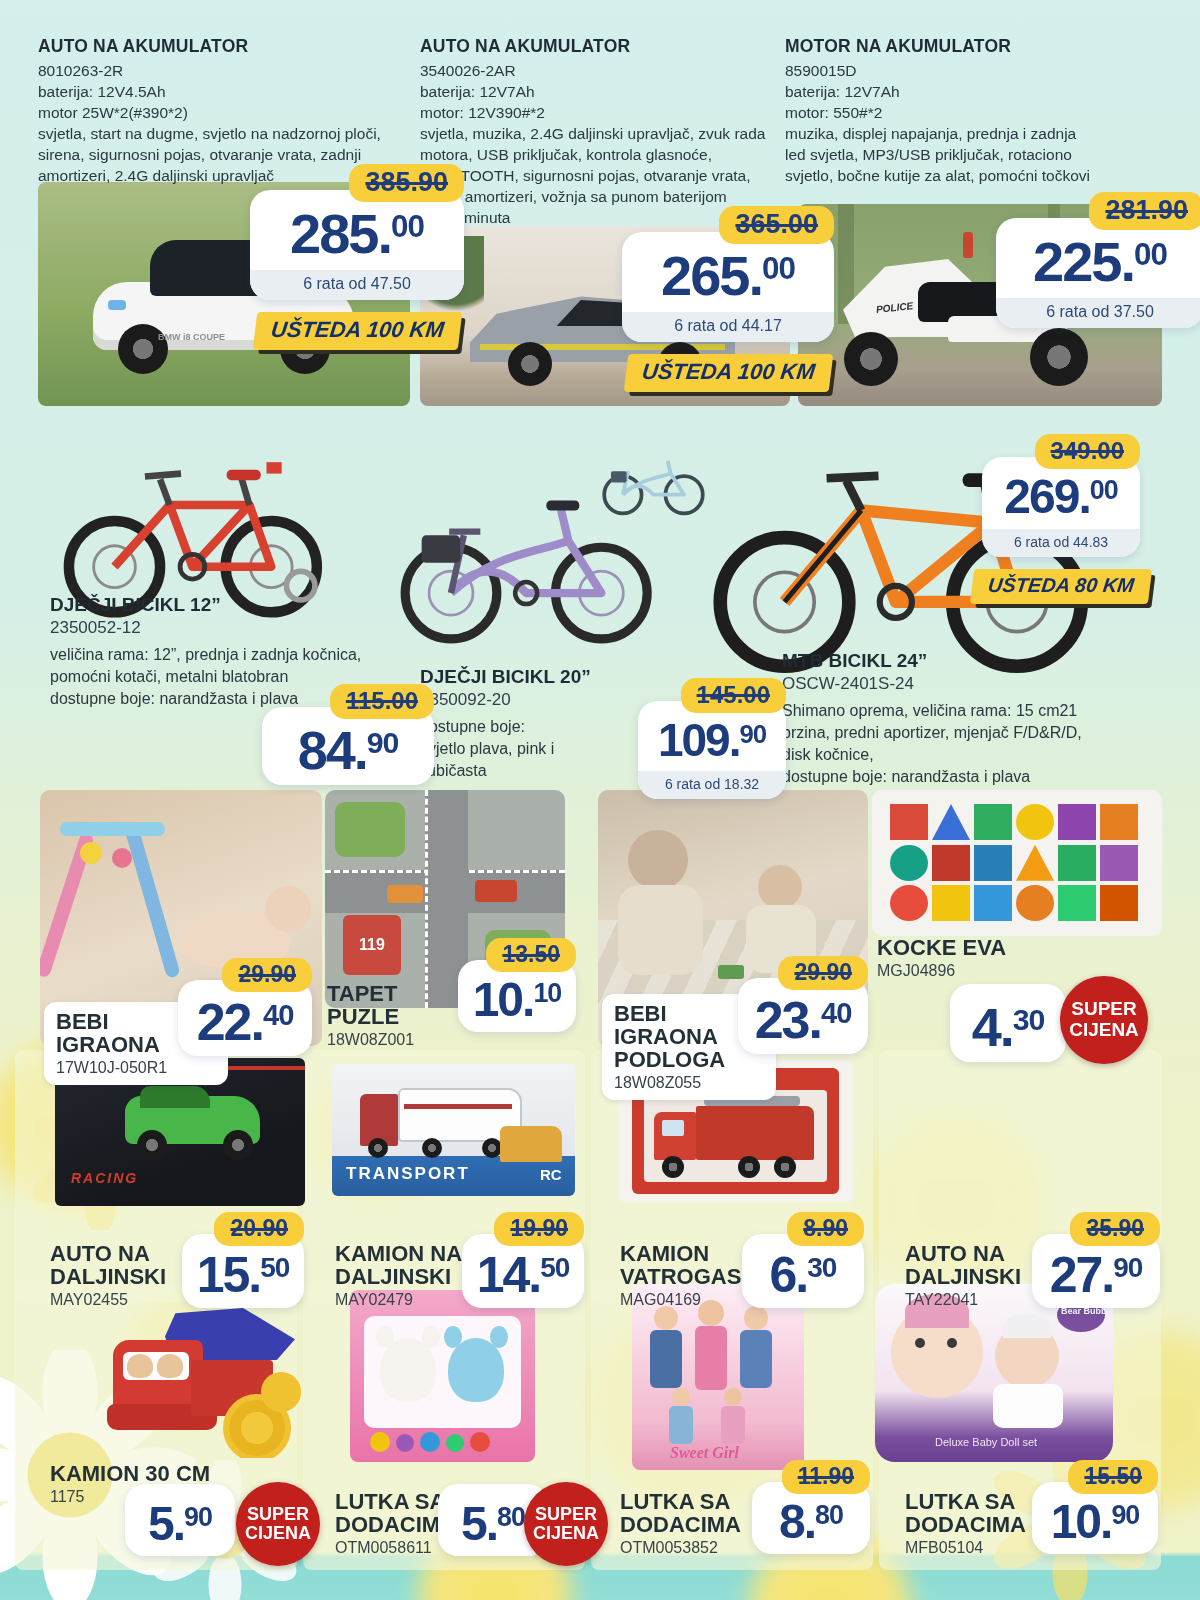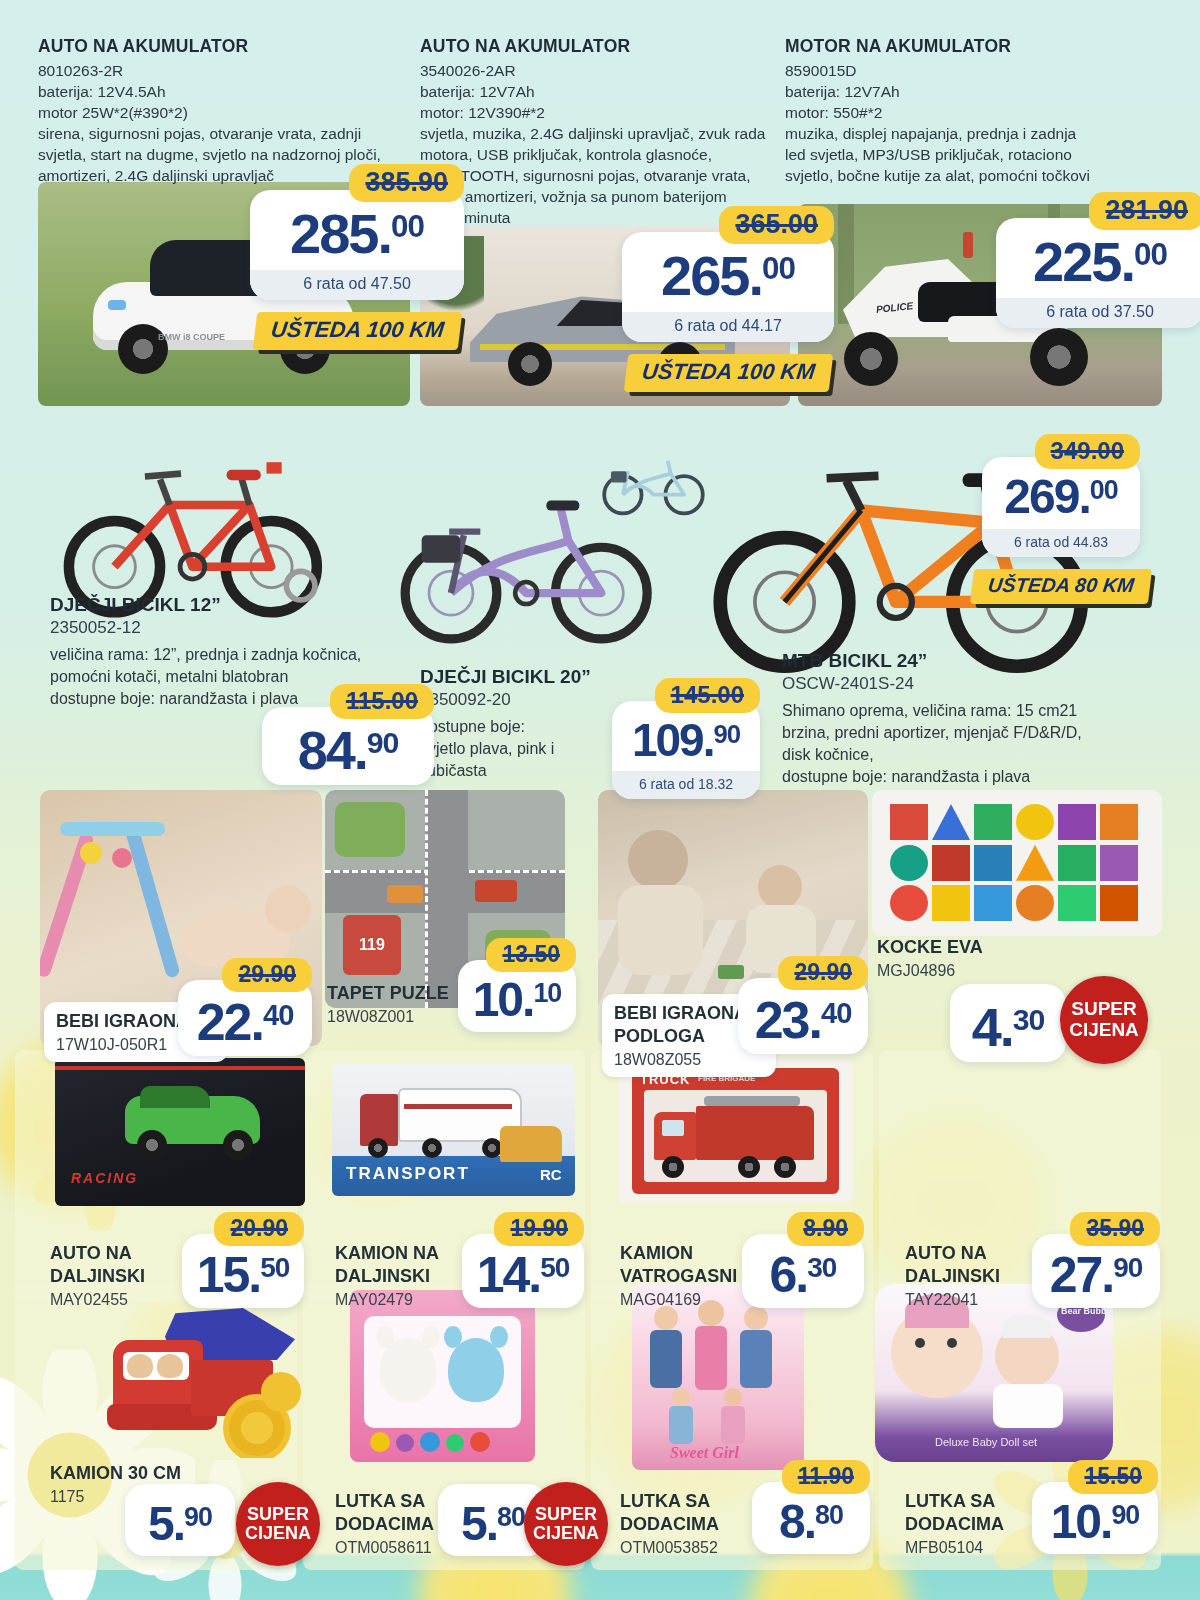--- a/index.html
+++ b/index.html
@@ -8,21 +8,21 @@
     background:linear-gradient(180deg,#d4efec 0%,#d6efe6 38%,#e3f1d6 52%,#eef2cc 66%,#f0f2c9 97%,#8adbd4 97.3%,#93ded7 100%);}
   .abs{position:absolute;}
   .dec{position:absolute;z-index:0;pointer-events:none;}
   .blob{border-radius:50%;filter:blur(10px);background:radial-gradient(circle,#f7e46b 0%,#f4e57f 55%,rgba(244,229,127,0) 72%);}
   
   .v-title{font-size:17.5px;font-weight:700;color:#1f2c35;margin-bottom:3px;letter-spacing:.2px;}
   .v-line{font-size:15.5px;line-height:21px;color:#2b3840;}
   .b-title{font-size:19px;font-weight:700;color:#1f2c35;}
   .b-code{font-size:17px;color:#33404a;margin:2px 0 6px;}
   .b-line{font-size:16px;line-height:22px;color:#2b3840;}
-  .p-name{font-weight:700;font-size:18px;color:#243038;line-height:23px;}
+  .p-name{font-weight:700;font-size:22px;color:#243038;line-height:23px;}
   .p-code{font-size:16px;color:#37434b;margin-top:3px;}
   .plate{position:absolute;z-index:2;background:#fff;border-radius:12px;padding:8px 12px;box-shadow:0 2px 5px rgba(40,60,90,.12);}
   
   .pstack{position:absolute;z-index:3;display:flex;flex-direction:column;align-items:stretch;}
   .oldp{align-self:flex-end;position:relative;z-index:2;margin-bottom:-12px;background:#f8ce3a;color:#1f3d7c;
     font-weight:700;border-radius:15px;padding:3px 16px 4px;text-decoration:line-through;text-decoration-thickness:3px;white-space:nowrap;}
   .op27{font-size:27px;} .op24{font-size:24px;} .op23{font-size:23px;}
   .pcard{position:relative;z-index:1;background:#fff;border-radius:20px;overflow:hidden;text-align:center;box-shadow:0 3px 9px rgba(30,61,122,.14);}
   .pnum{color:#1d3c7c;font-weight:800;letter-spacing:-2px;line-height:1;padding:16px 8px 8px;}
   .pf{display:inline-block;font-size:.56em;transform:translateY(-.52em);letter-spacing:-1px;}
@@ -108,22 +108,22 @@
   <div class="tile" style="left:15px;top:1282px;width:282px;height:288px;"></div>
   <div class="tile" style="left:303px;top:1282px;width:282px;height:288px;"></div>
   <div class="tile" style="left:591px;top:1282px;width:282px;height:288px;"></div>
   <div class="tile" style="left:879px;top:1282px;width:282px;height:288px;"></div>
 
   <div class="abs" style="left:38px;top:36px;width:378px;z-index:2;">
     <div class="v-title">AUTO NA AKUMULATOR</div>
     <div class="v-line">8010263-2R</div>
     <div class="v-line">baterija: 12V4.5Ah</div>
     <div class="v-line">motor 25W*2(#390*2)</div>
+    <div class="v-line">svjetla, start na dugme, svjetlo na nadzornoj ploči,</div>
     <div class="v-line">sirena, sigurnosni pojas, otvaranje vrata, zadnji</div>
-    <div class="v-line">svjetla, start na dugme, svjetlo na nadzornoj ploči,</div>
     <div class="v-line">amortizeri, 2.4G daljinski upravljač</div>
   </div>
 
   <div class="photo" style="left:38px;top:182px;width:372px;height:224px;background:linear-gradient(180deg,#a9bd85 0%,#8fab64 55%,#719552 100%);">
     <div class="sh" style="left:55px;top:100px;width:262px;height:68px;background:#f4f5f4;border-radius:34px 44px 14px 14px;box-shadow:inset 0 -10px 0 #d8dad8;"></div>
     <div class="sh" style="left:112px;top:58px;width:150px;height:56px;background:#1d2228;border-radius:26px 40px 6px 6px;"></div>
     <div class="sh" style="left:70px;top:118px;width:18px;height:10px;background:#6db4e8;border-radius:4px;"></div>
     <div class="wheel" style="left:80px;top:142px;width:50px;height:50px;"></div>
     <div class="wheel" style="left:242px;top:142px;width:50px;height:50px;"></div>
     <div class="ph-txt" style="left:120px;top:150px;font-size:9px;color:#8a8f94;">BMW i8 COUPE</div>
@@ -252,21 +252,21 @@
   </div>
 
   <div class="abs" style="left:420px;top:666px;width:210px;z-index:2;">
     <div class="b-title">DJEČJI BICIKL 20”</div>
     <div class="b-code">2350092-20</div>
     <div class="b-line">dostupne boje:</div>
     <div class="b-line">svjetlo plava, pink i</div>
     <div class="b-line">ljubičasta</div>
   </div>
 
-  <div class="pstack" style="left:612px;top:678px;width:148px;">
+  <div class="pstack" style="left:638px;top:678px;width:148px;">
     <div class="oldp op24">145.00</div>
     <div class="pcard">
       <div class="pnum s46"><span>109.</span><span class="pf">90</span></div>
       <div class="rata r14">6 rata od 18.32</div>
     </div>
   </div>
 
   <div class="photo" style="left:698px;top:426px;width:408px;height:248px;background:transparent;">
     <svg width="408" height="248" viewBox="0 0 330 200">
       <circle cx="70" cy="142" r="52" fill="none" stroke="#1e1e1e" stroke-width="11"></circle>

